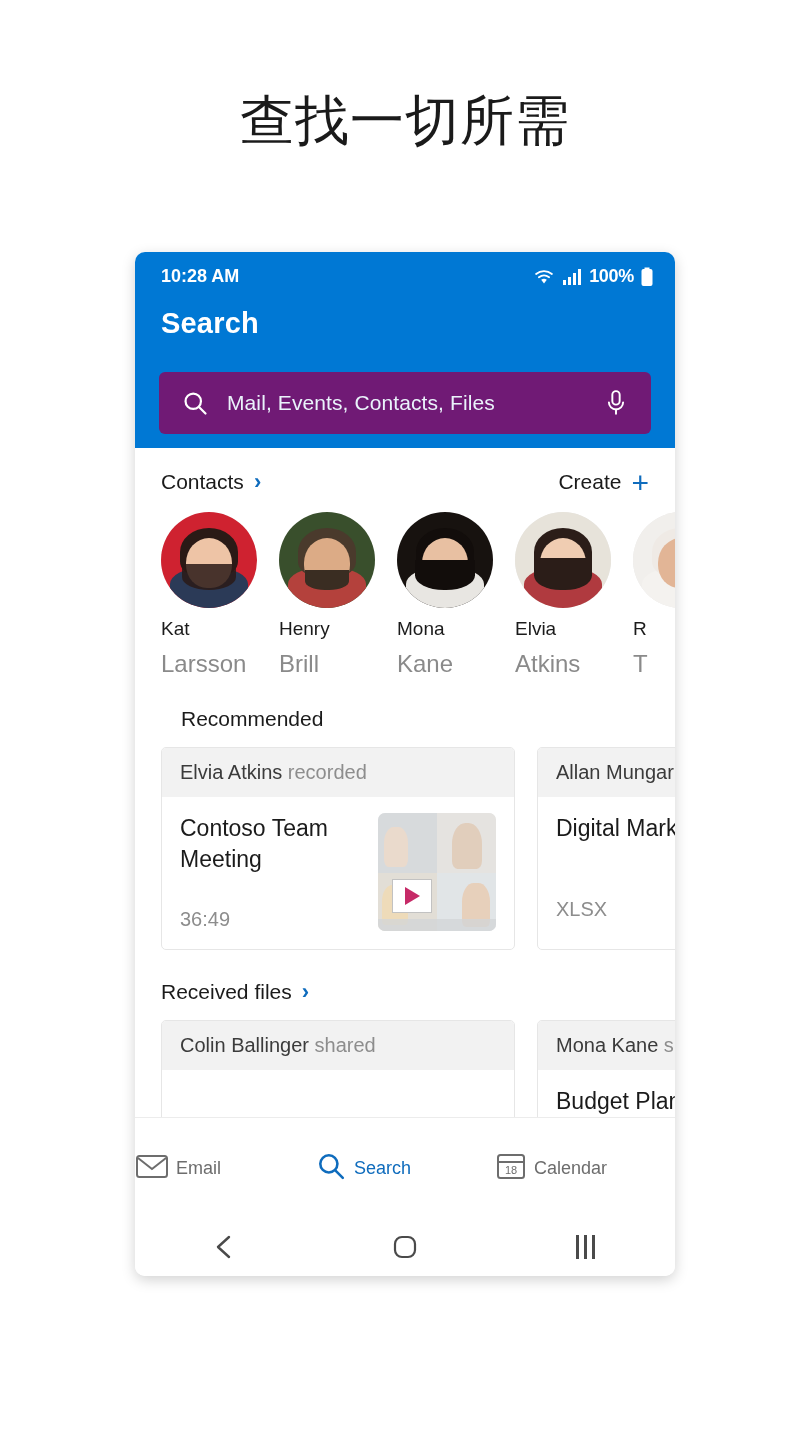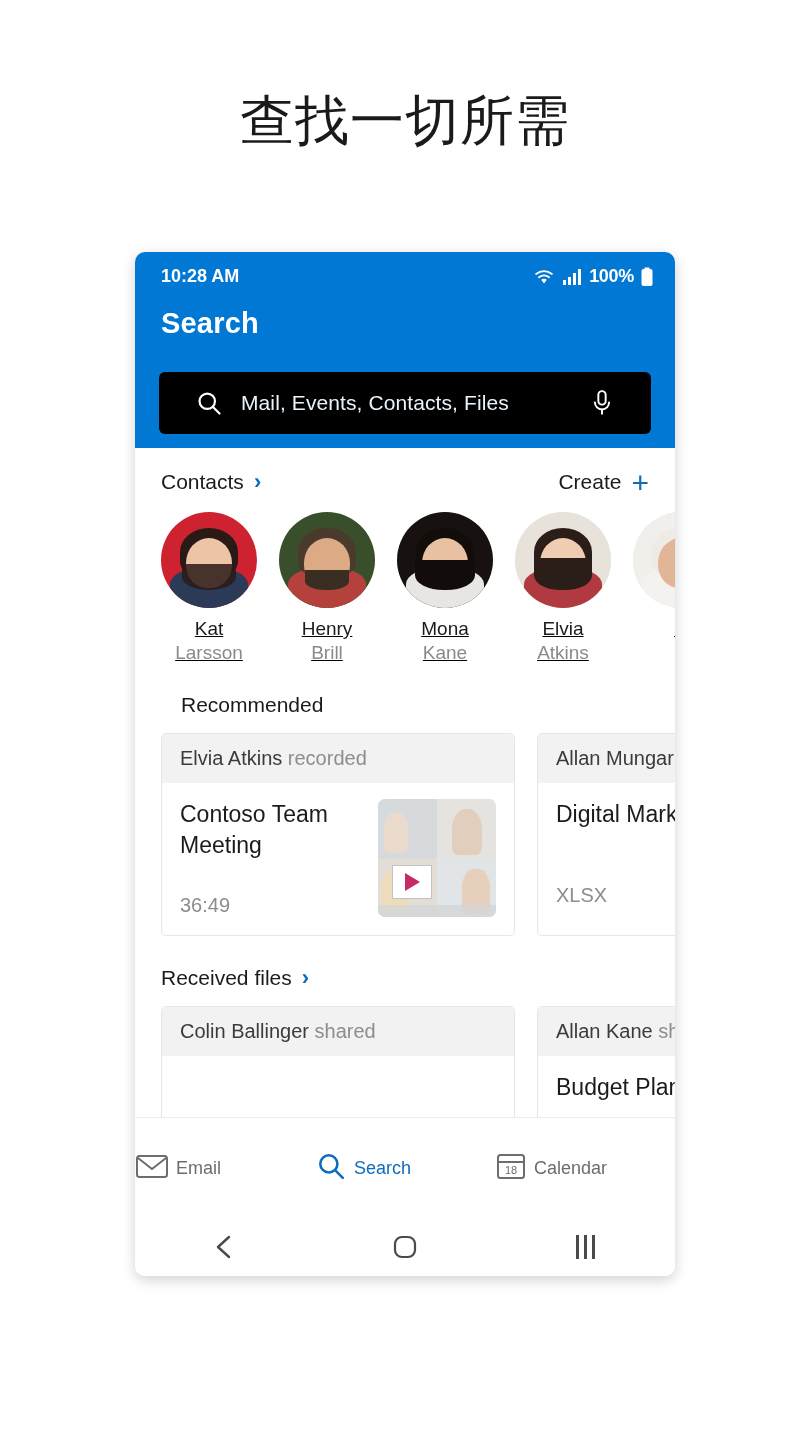--- a/index.html
+++ b/index.html
@@ -73,25 +73,25 @@
     padding: 20px 0 0 26px;
     letter-spacing: 0.2px;
   }
 
   .search-wrap {
     position: absolute;
     left: 24px;
     right: 24px;
     bottom: 14px;
     height: 62px;
-    background: #000000;
+    background: #701a75;
     border-radius: 6px;
     display: flex;
     align-items: center;
-    padding: 0 36px;
+    padding: 0 22px;
     box-sizing: border-box;
   }
   .search-placeholder {
     flex: 1;
     color: #eaf3fb;
     font-size: 21px;
     padding-left: 18px;
     letter-spacing: 0.1px;
   }
 
@@ -139,22 +139,21 @@
   
   .contacts {
     display: flex;
     gap: 22px;
     padding: 18px 0 0 26px;
     overflow: hidden;
   }
   .contact {
     width: 96px;
     flex: 0 0 auto;
-    text-align: center;
-    text-decoration: underline;
+    text-align: left;
   }
   .avatar {
     width: 96px;
     height: 96px;
     border-radius: 50%;
     position: relative;
     overflow: hidden;
     background: #e9e9e9;
   }
   .avatar .sky { position:absolute; inset:0; }
@@ -188,24 +187,25 @@
     bottom: 0;
   }
   .cname {
     font-size: 19px;
     color: #1b1b1b;
     margin-top: 9px;
     line-height: 1.25;
     white-space: nowrap;
   }
   .csurname {
-    font-size: 19px;
+    font-size: 24px;
     color: #8a8a8a;
     line-height: 1.25;
     white-space: nowrap;
+    margin-top: 8px;
   }
 
   
   .section-title {
     font-size: 21px;
     color: #1b1b1b;
     padding: 28px 26px 0 26px;
     margin-left: 20px;
   }
 
@@ -510,21 +510,21 @@
 
       <div class="card">
         <div class="card-head">
           <b>Colin Ballinger</b>
           <span class="verb">shared</span>
         </div>
       </div>
 
       <div class="card">
         <div class="card-head">
-          <b>Allan Kane</b>
+          <b>Mona Kane</b>
           <span class="verb">shared</span>
         </div>
         <div class="card-body">
           <div class="card-text">
             <div class="card-title">Budget Plan Quarter</div>
           </div>
         </div>
       </div>
     </div>
 

